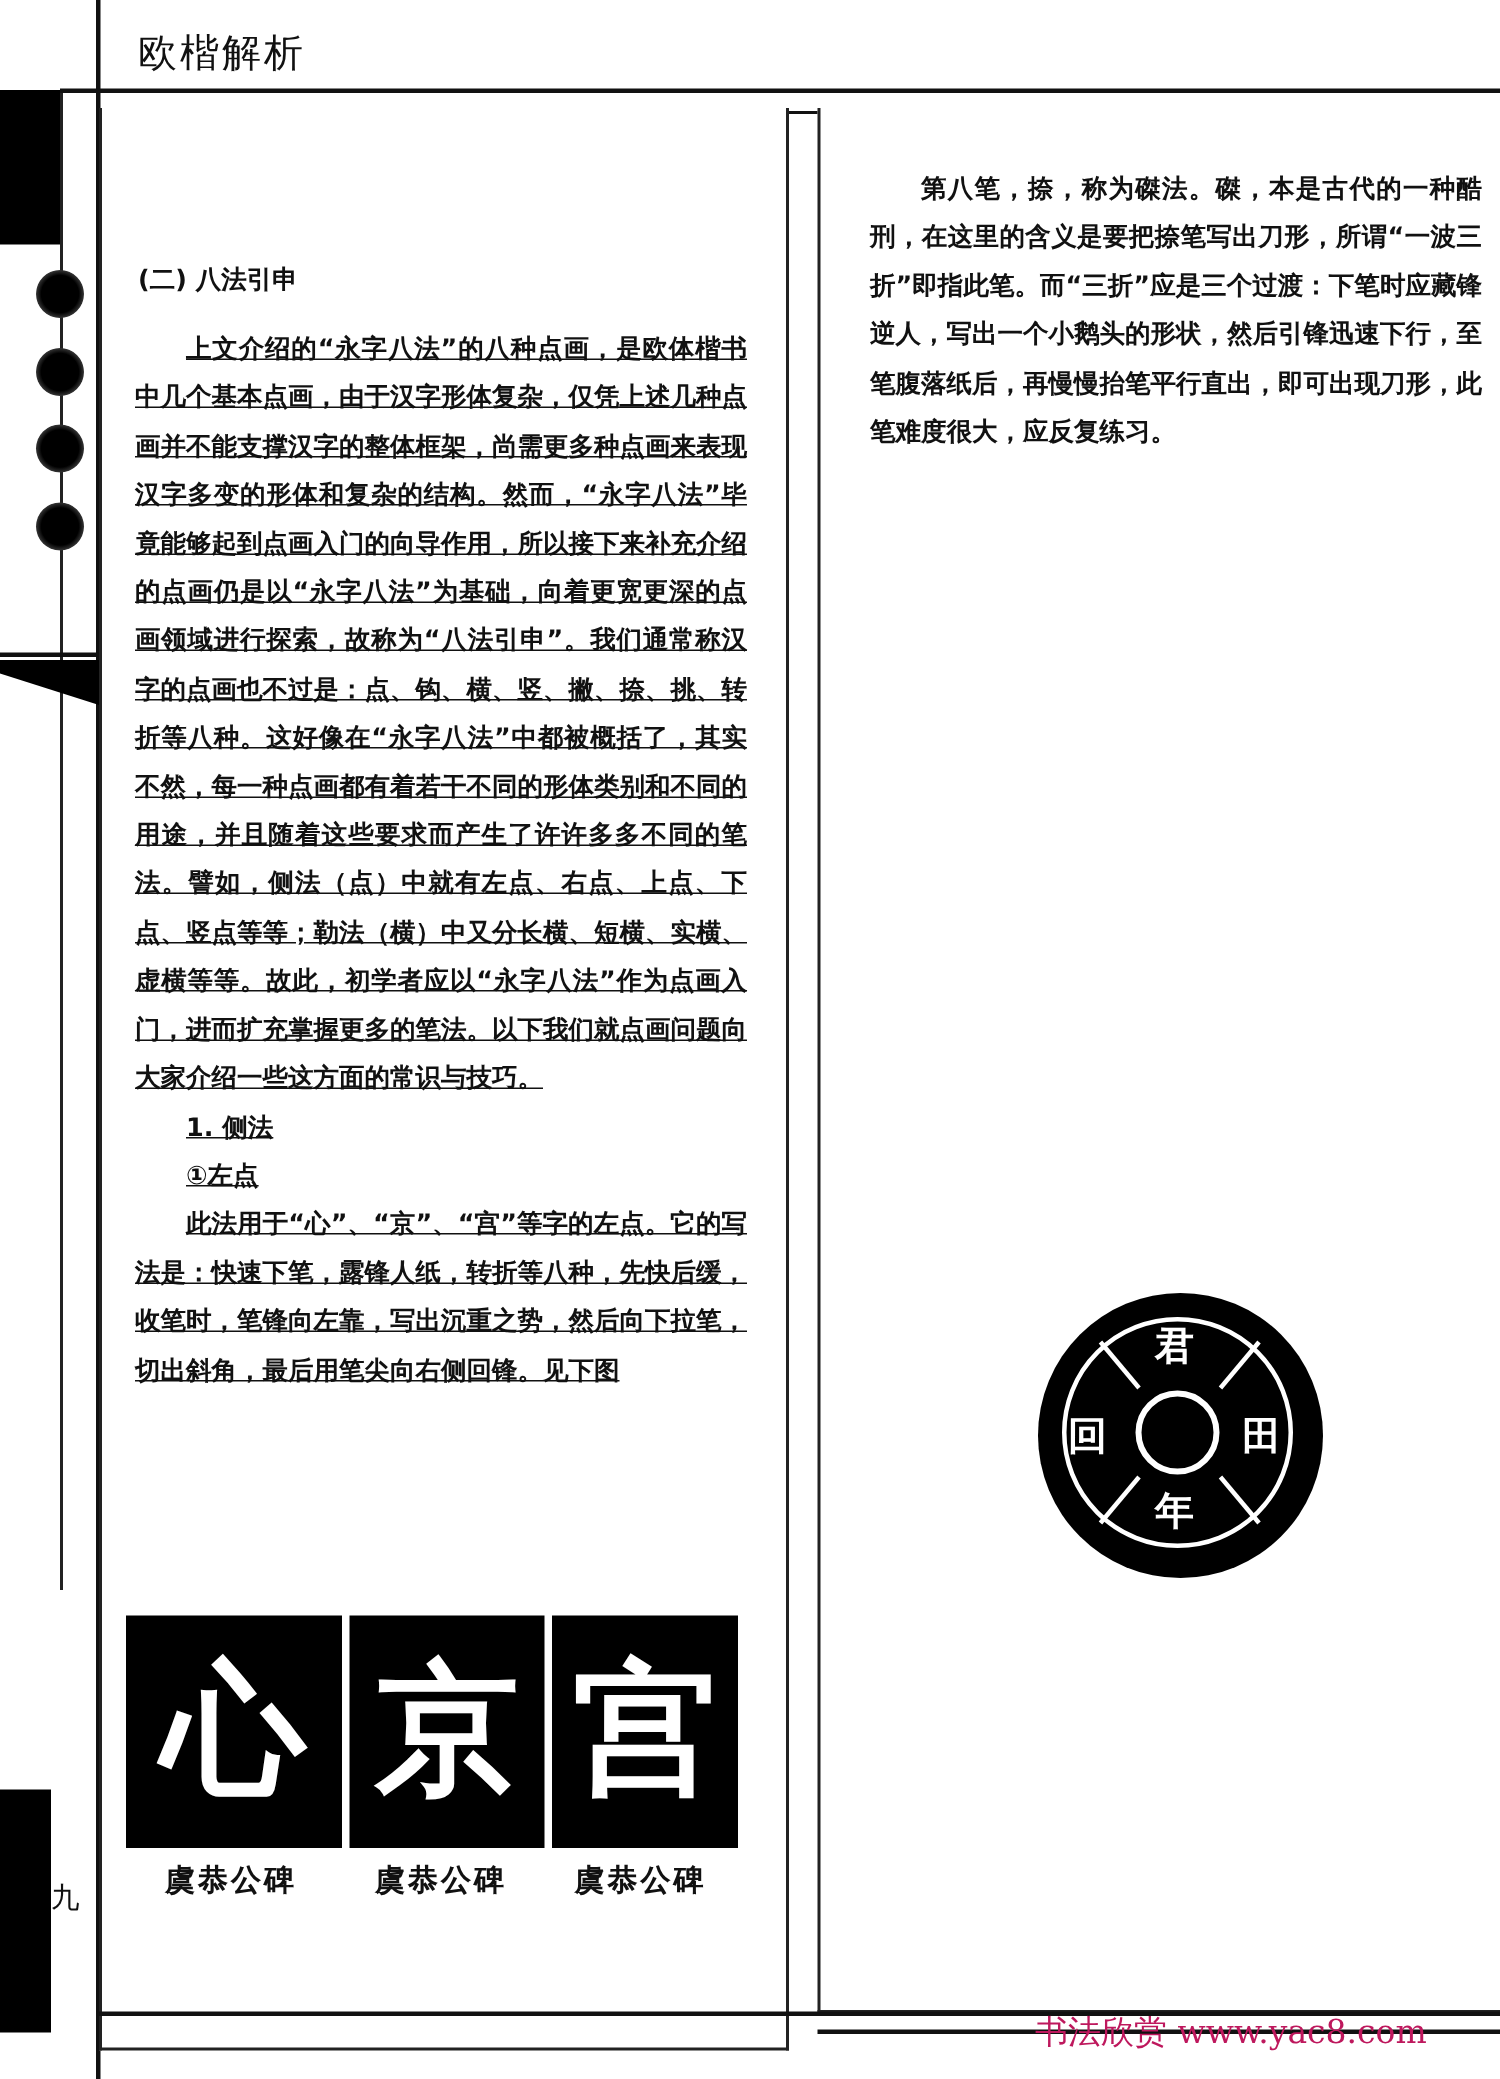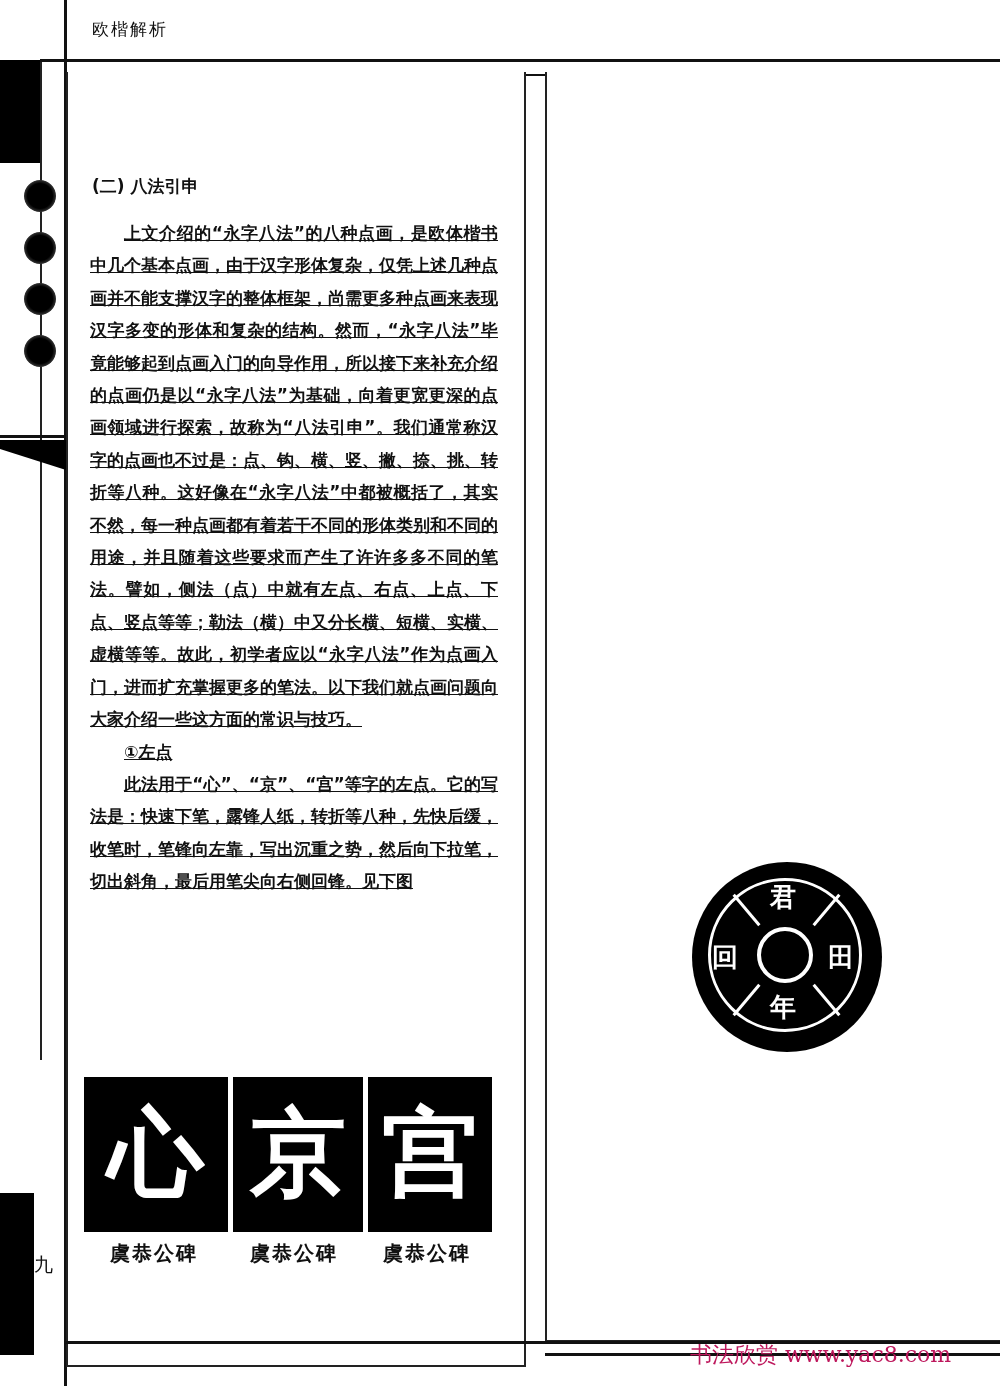--- a/index.html
+++ b/index.html
@@ -14,21 +14,21 @@
     .thin-vline { left:40px; top:60px; width:2px; height:1000px; background:#222; }
     .vline-main { left:64px; top:0; width:3px; height:1386px; background:#111; }
     .dot { left:24px; width:32px; height:32px; border-radius:50%;
            background: radial-gradient(circle, #000 55%, #333 70%, rgba(0,0,0,0) 75%); }
     .band { left:0; top:440px; width:66px; height:30px; background:#000;
             clip-path: polygon(0 0,100% 0,100% 100%,0 30%); }
     .band-line { left:0; top:435px; width:66px; height:3px; background:#111; }
     .black-block-bottom { left:0; top:1193px; width:34px; height:162px; background:#000; }
     .page-num { left:34px; top:1252px; font-size:19px; font-family:"DejaVu Serif", serif; }
     
-    .header-title { left:92px; top:18px; font-size:17px; letter-spacing:2px;text-align:center; }
+    .header-title { left:92px; top:18px; font-size:26px; letter-spacing:2px;text-align:center; }
     .hline1 { left:40px; top:59px; width:960px; height:3px; background:#111; }
     .hline2 { left:66px; top:74px; width:934px; height:2px; background:#111; }
     
     .panel { border:2px solid #222; box-sizing:border-box; background:#fff; }
     .panel-left { left:66px; top:72px; width:460px; height:1295px; border-top:none; }
     .panel-right { left:545px; top:72px; width:455px; height:1270px; border-top:none; border-right:none; }
     .bline1 { left:66px; top:1341px; width:934px; height:3px; background:#111; }
     .bline2 { left:545px; top:1353px; width:455px; height:3px; background:#111; }
     
     .section-title { left:92px; top:175px; font-size:17px; font-weight:bold; }
@@ -83,32 +83,34 @@
 <div class="abs hline2"></div>
 
 <div class="abs panel panel-left"></div>
 <div class="abs panel panel-right"></div>
 <div class="abs bline1"></div>
 <div class="abs bline2"></div>
 
 <div class="abs section-title">(二) 八法引申</div>
 <div class="abs body-text left-text">
   <p class="para indent">上文介绍的“永字八法”的八种点画，是欧体楷书中几个基本点画，由于汉字形体复杂，仅凭上述几种点画并不能支撑汉字的整体框架，尚需更多种点画来表现汉字多变的形体和复杂的结构。然而，“永字八法”毕竟能够起到点画入门的向导作用，所以接下来补充介绍的点画仍是以“永字八法”为基础，向着更宽更深的点画领域进行探索，故称为“八法引申”。我们通常称汉字的点画也不过是：点、钩、横、竖、撇、捺、挑、转折等八种。这好像在“永字八法”中都被概括了，其实不然，每一种点画都有着若干不同的形体类别和不同的用途，并且随着这些要求而产生了许许多多不同的笔法。譬如，侧法（点）中就有左点、右点、上点、下点、竖点等等；勒法（横）中又分长横、短横、实横、虚横等等。故此，初学者应以“永字八法”作为点画入门，进而扩充掌握更多的笔法。以下我们就点画问题向大家介绍一些这方面的常识与技巧。</p>
+  <p class="para sub-item">1. 侧法</p>
   <p class="para sub-item">①左点</p>
   <p class="para indent">此法用于“心”、“京”、“宫”等字的左点。它的写法是：快速下笔，露锋人纸，转折等八种，先快后缓，收笔时，笔锋向左靠，写出沉重之势，然后向下拉笔，切出斜角，最后用笔尖向右侧回锋。见下图</p>
 </div>
 
 <div class="abs fig fig1">心</div>
 <div class="abs fig fig2">京</div>
 <div class="abs fig fig3">宫</div>
 <div class="abs caption cap1">虞恭公碑</div>
 <div class="abs caption cap2">虞恭公碑</div>
 <div class="abs caption cap3">虞恭公碑</div>
 
 <div class="abs body-text right-text">
+  <p class="para indent">第八笔，捺，称为磔法。磔，本是古代的一种酷刑，在这里的含义是要把捺笔写出刀形，所谓“一波三折”即指此笔。而“三折”应是三个过渡：下笔时应藏锋逆人，写出一个小鹅头的形状，然后引锋迅速下行，至笔腹落纸后，再慢慢抬笔平行直出，即可出现刀形，此笔难度很大，应反复练习。</p>
 </div>
 
 <div class="abs seal"></div>
 <div class="abs seal-ring"></div>
 <div class="abs spoke" style="left:745px;top:890px;transform:rotate(-40deg)"></div>
 <div class="abs spoke" style="left:825px;top:890px;transform:rotate(40deg)"></div>
 <div class="abs spoke" style="left:745px;top:980px;transform:rotate(40deg)"></div>
 <div class="abs spoke" style="left:825px;top:980px;transform:rotate(-40deg)"></div>
 <div class="abs seal-hole"></div>
 <div class="abs seal-char sc-top">君</div>

